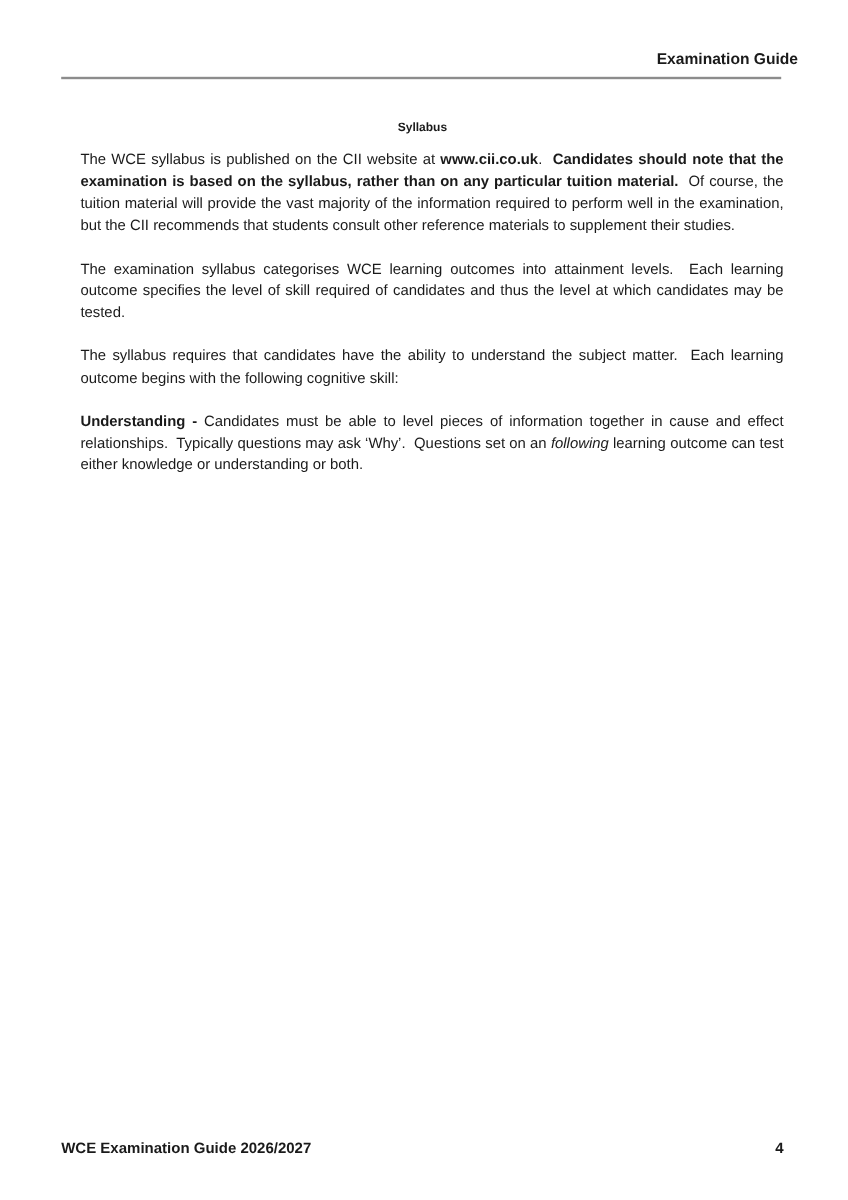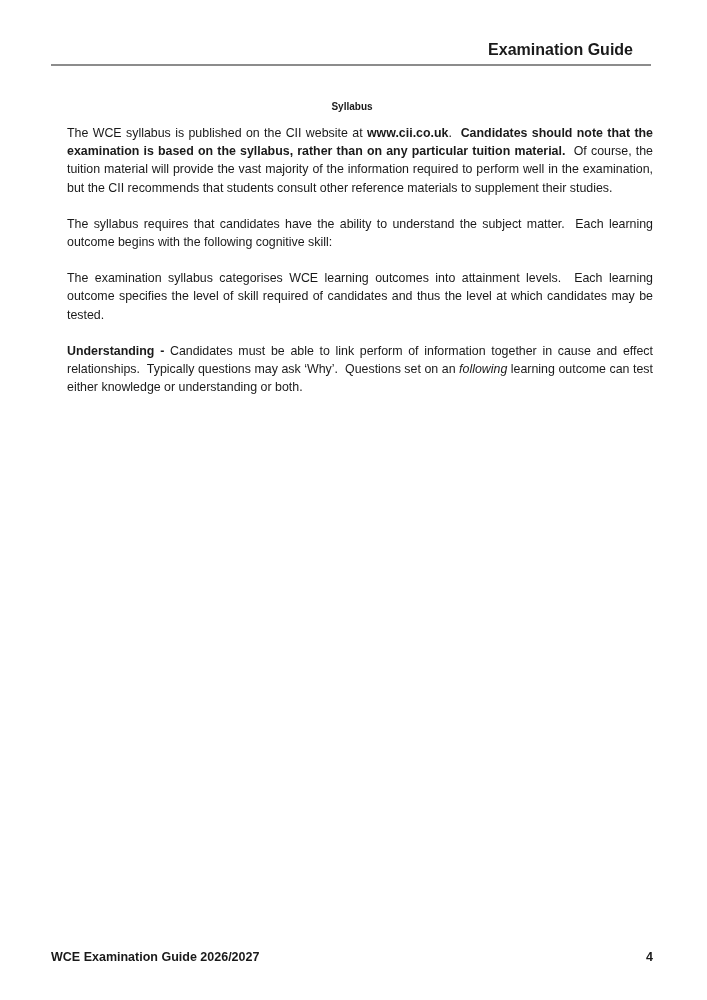--- a/index.html
+++ b/index.html
@@ -1,18 +1,18 @@
 <!DOCTYPE html>
 <html><head>
 <meta charset="utf-8">
 <style>
   html, body { margin: 0; padding: 0; background: #ffffff; }
   body { width: 707px; height: 1000px; position: relative; font-family: "Liberation Sans", "DejaVu Sans", sans-serif; color: #1a1a1a; overflow: hidden; }
   .page { position: absolute; left: 0; top: 0; width: 707px; height: 1000px; }
-  .running-header { position: absolute; right: 74px; top: 41px; font-size: 16px; font-weight: bold; }
+  .running-header { position: absolute; right: 42px; top: 41px; font-size: 13px; font-weight: bold; }
   .header-rule { position: absolute; left: 51px; top: 64px; width: 600px; height: 2px; background: #8c8c8c; }
   .content { position: absolute; left: 51px; top: 97px; width: 602px; }
   h2 { font-size: 10px; font-weight: bold; margin: 0 0 7px 0; line-height: 20px; text-align: center; }
   p { font-size: 12.4px; line-height: 18.2px; margin: 0 0 18px 16px; text-align: justify; }
   .section { margin-bottom: 6px; }
   .footer-left { position: absolute; left: 51px; top: 950px; font-size: 12.5px; font-weight: bold; text-align: center; }
   .footer-right { position: absolute; right: 54px; top: 950px; font-size: 12.5px; font-weight: bold; }
 </style>
 </head>
 <body>
@@ -21,21 +21,21 @@
   <div class="running-header">Examination Guide</div>
   <div class="header-rule"></div>
 
   <div class="content">
     <div class="section">
       <h2>Syllabus</h2>
       <p><span>The WCE syllabus is published on the CII website at </span><b>www.cii.co.uk</b><span style="white-space:pre-wrap">.  </span><b>Candidates should note that the examination is based on the syllabus, rather than on any particular tuition material.</b><span style="white-space:pre-wrap">  Of course, the tuition material will provide the vast majority of the information required to perform well in the examination, but the CII recommends that students consult other reference materials to supplement their studies.</span></p>
     </div>
 
     <div class="section">
+      <p style="white-space:pre-wrap">The examination syllabus categorises WCE learning outcomes into attainment levels.  Each learning outcome specifies the level of skill required of candidates and thus the level at which candidates may be tested.</p>
       <p style="white-space:pre-wrap">The syllabus requires that candidates have the ability to understand the subject matter.  Each learning outcome begins with the following cognitive skill:</p>
-      <p style="white-space:pre-wrap">The examination syllabus categorises WCE learning outcomes into attainment levels.  Each learning outcome specifies the level of skill required of candidates and thus the level at which candidates may be tested.</p>
-      <p style="white-space:pre-wrap"><b>Understanding -</b><span> Candidates must be able to link perform of information together in cause and effect relationships.  Typically questions may ask ‘Why’.  Questions set on an </span><i>following</i><span> learning outcome can test either knowledge or understanding or both.</span></p>
+      <p style="white-space:pre-wrap"><b>Understanding -</b><span> Candidates must be able to level pieces of information together in cause and effect relationships.  Typically questions may ask ‘Why’.  Questions set on an </span><i>following</i><span> learning outcome can test either knowledge or understanding or both.</span></p>
     </div>
   </div>
 
   <div class="footer-left">WCE Examination Guide 2026/2027</div>
   <div class="footer-right">4</div>
 </div>
 
 </body></html>

